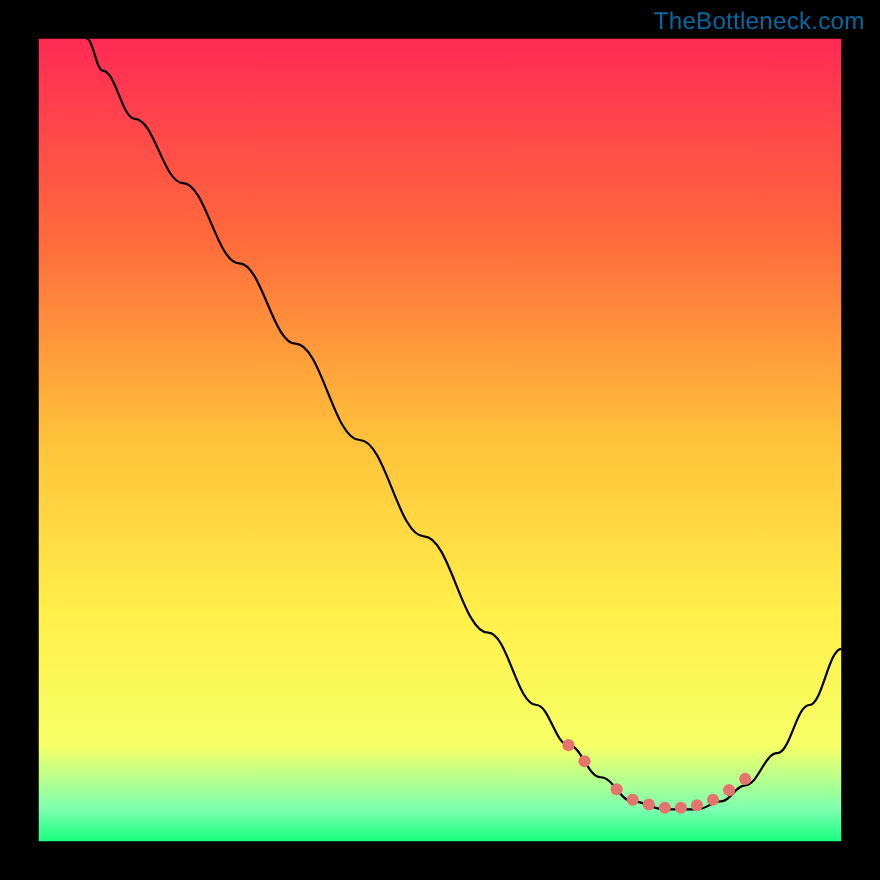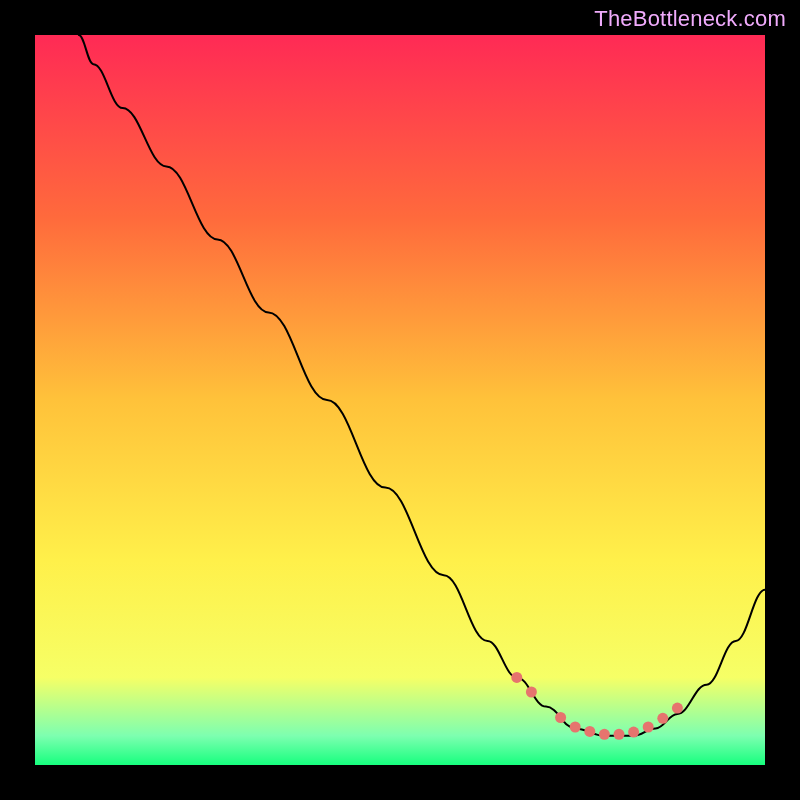--- a/index.html
+++ b/index.html
@@ -9,21 +9,21 @@
     width: 800px;
     height: 800px;
     background: #000;
   }
   .watermark {
     position: absolute;
     top: 6px;
     right: 14px;
     font-family: Arial, Helvetica, sans-serif;
     font-size: 22px;
-    color: #f0abfc;
+    color: #0369a1;
     letter-spacing: 0.2px;
     z-index: 5;
   }
   .plot {
     position: absolute;
     left: 35px;
     top: 35px;
     width: 730px;
     height: 730px;
   }

